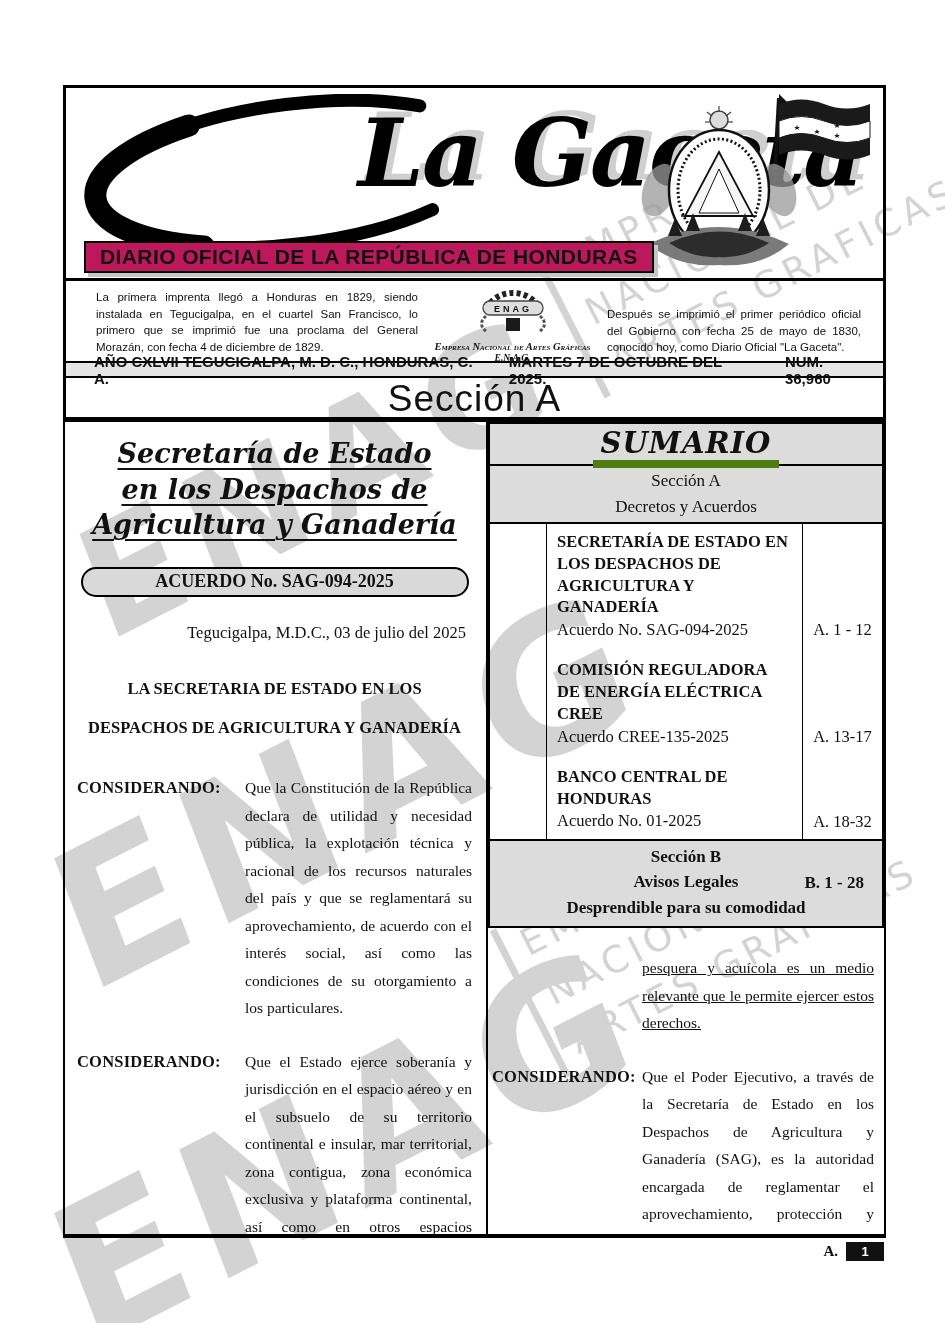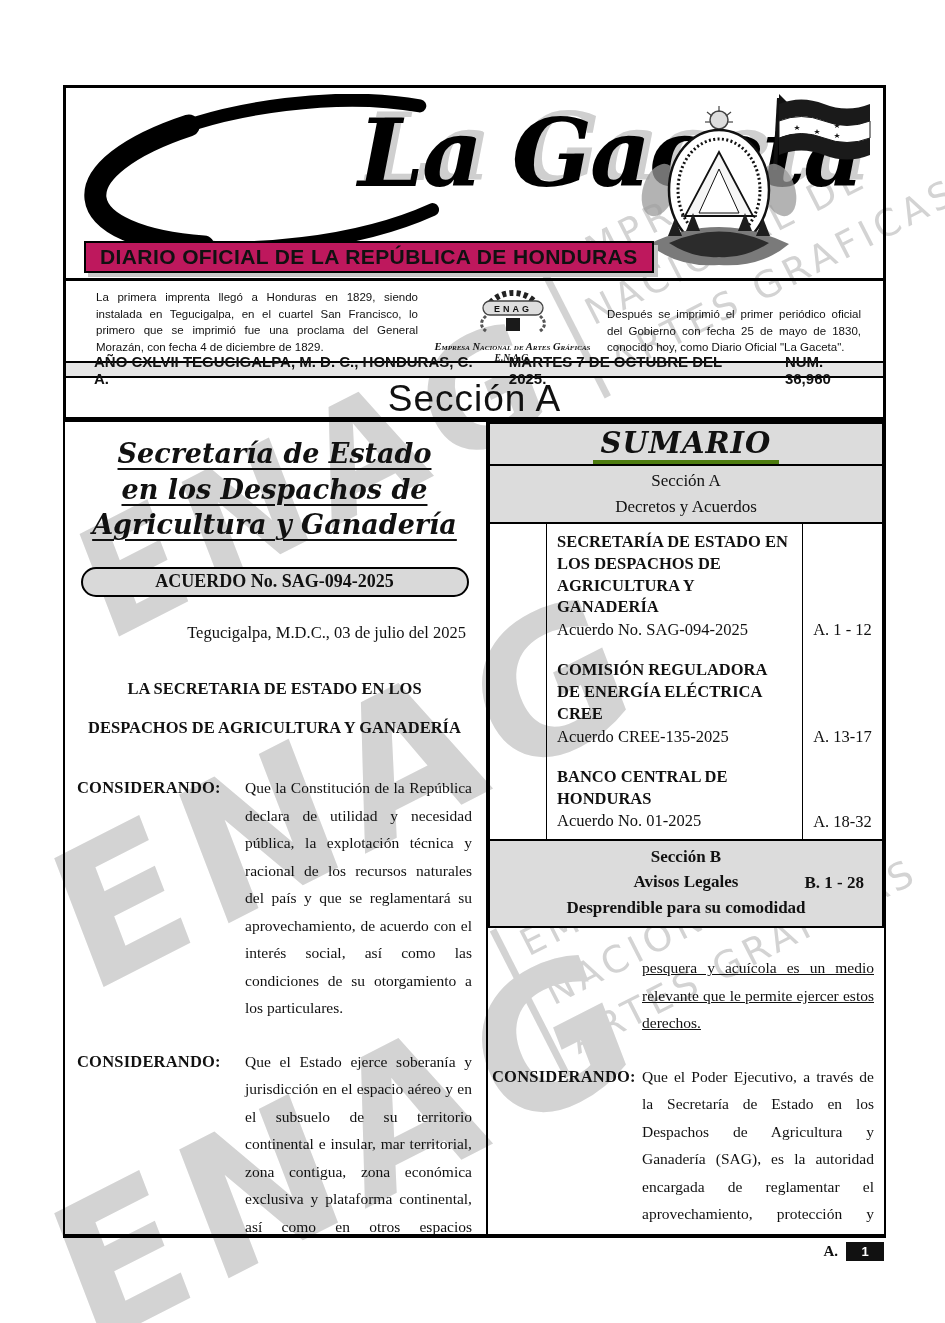--- a/index.html
+++ b/index.html
@@ -68,21 +68,21 @@
   .para-label{width:168px;font-weight:bold;font-size:16.5px;line-height:27.5px;letter-spacing:.2px;flex:none;}
   .para-body{flex:1;font-size:15.5px;line-height:27.5px;text-align:justify;}
   
   .para-r .para-label{width:150px;}
   .para-r{padding:0 10px 0 4px;}
   .continuation{text-decoration:underline;}
   
   .sumario{border:2px solid #000;box-sizing:border-box;width:100%;}
   .sum-title-row{background:#dcdcdc;border-bottom:2px solid #000;text-align:center;padding:2px 0 4px;}
   .sum-title-row span{font-family:"DejaVu Serif",serif;font-weight:bold;font-style:italic;font-size:29px;
-      letter-spacing:1px;border-bottom:4px solid #4d7c0f;padding:0 8px;}
+      letter-spacing:1px;border-bottom:8px solid #4d7c0f;padding:0 8px;}
   .sum-seca{background:#dcdcdc;border-bottom:2px solid #000;text-align:center;
       font-size:17px;line-height:1.5;padding:2px 0 3px;}
   .sum-row{display:flex;padding-left:24px;}
   .sum-margin{width:32px;border-right:1.5px solid #000;flex:none;}
   .sum-main{flex:1;padding:5px 10px 13px;}
   .sum-name{font-weight:bold;font-size:16.5px;line-height:1.32;}
   .sum-acuerdo{font-size:16.5px;line-height:1.35;margin-top:1px;}
   .sum-pages{width:80px;border-left:1.5px solid #000;flex:none;display:flex;
       align-items:flex-end;justify-content:center;font-size:16.5px;padding-bottom:14px;box-sizing:border-box;}
   .sum-row.first .sum-main{padding-top:7px;}

